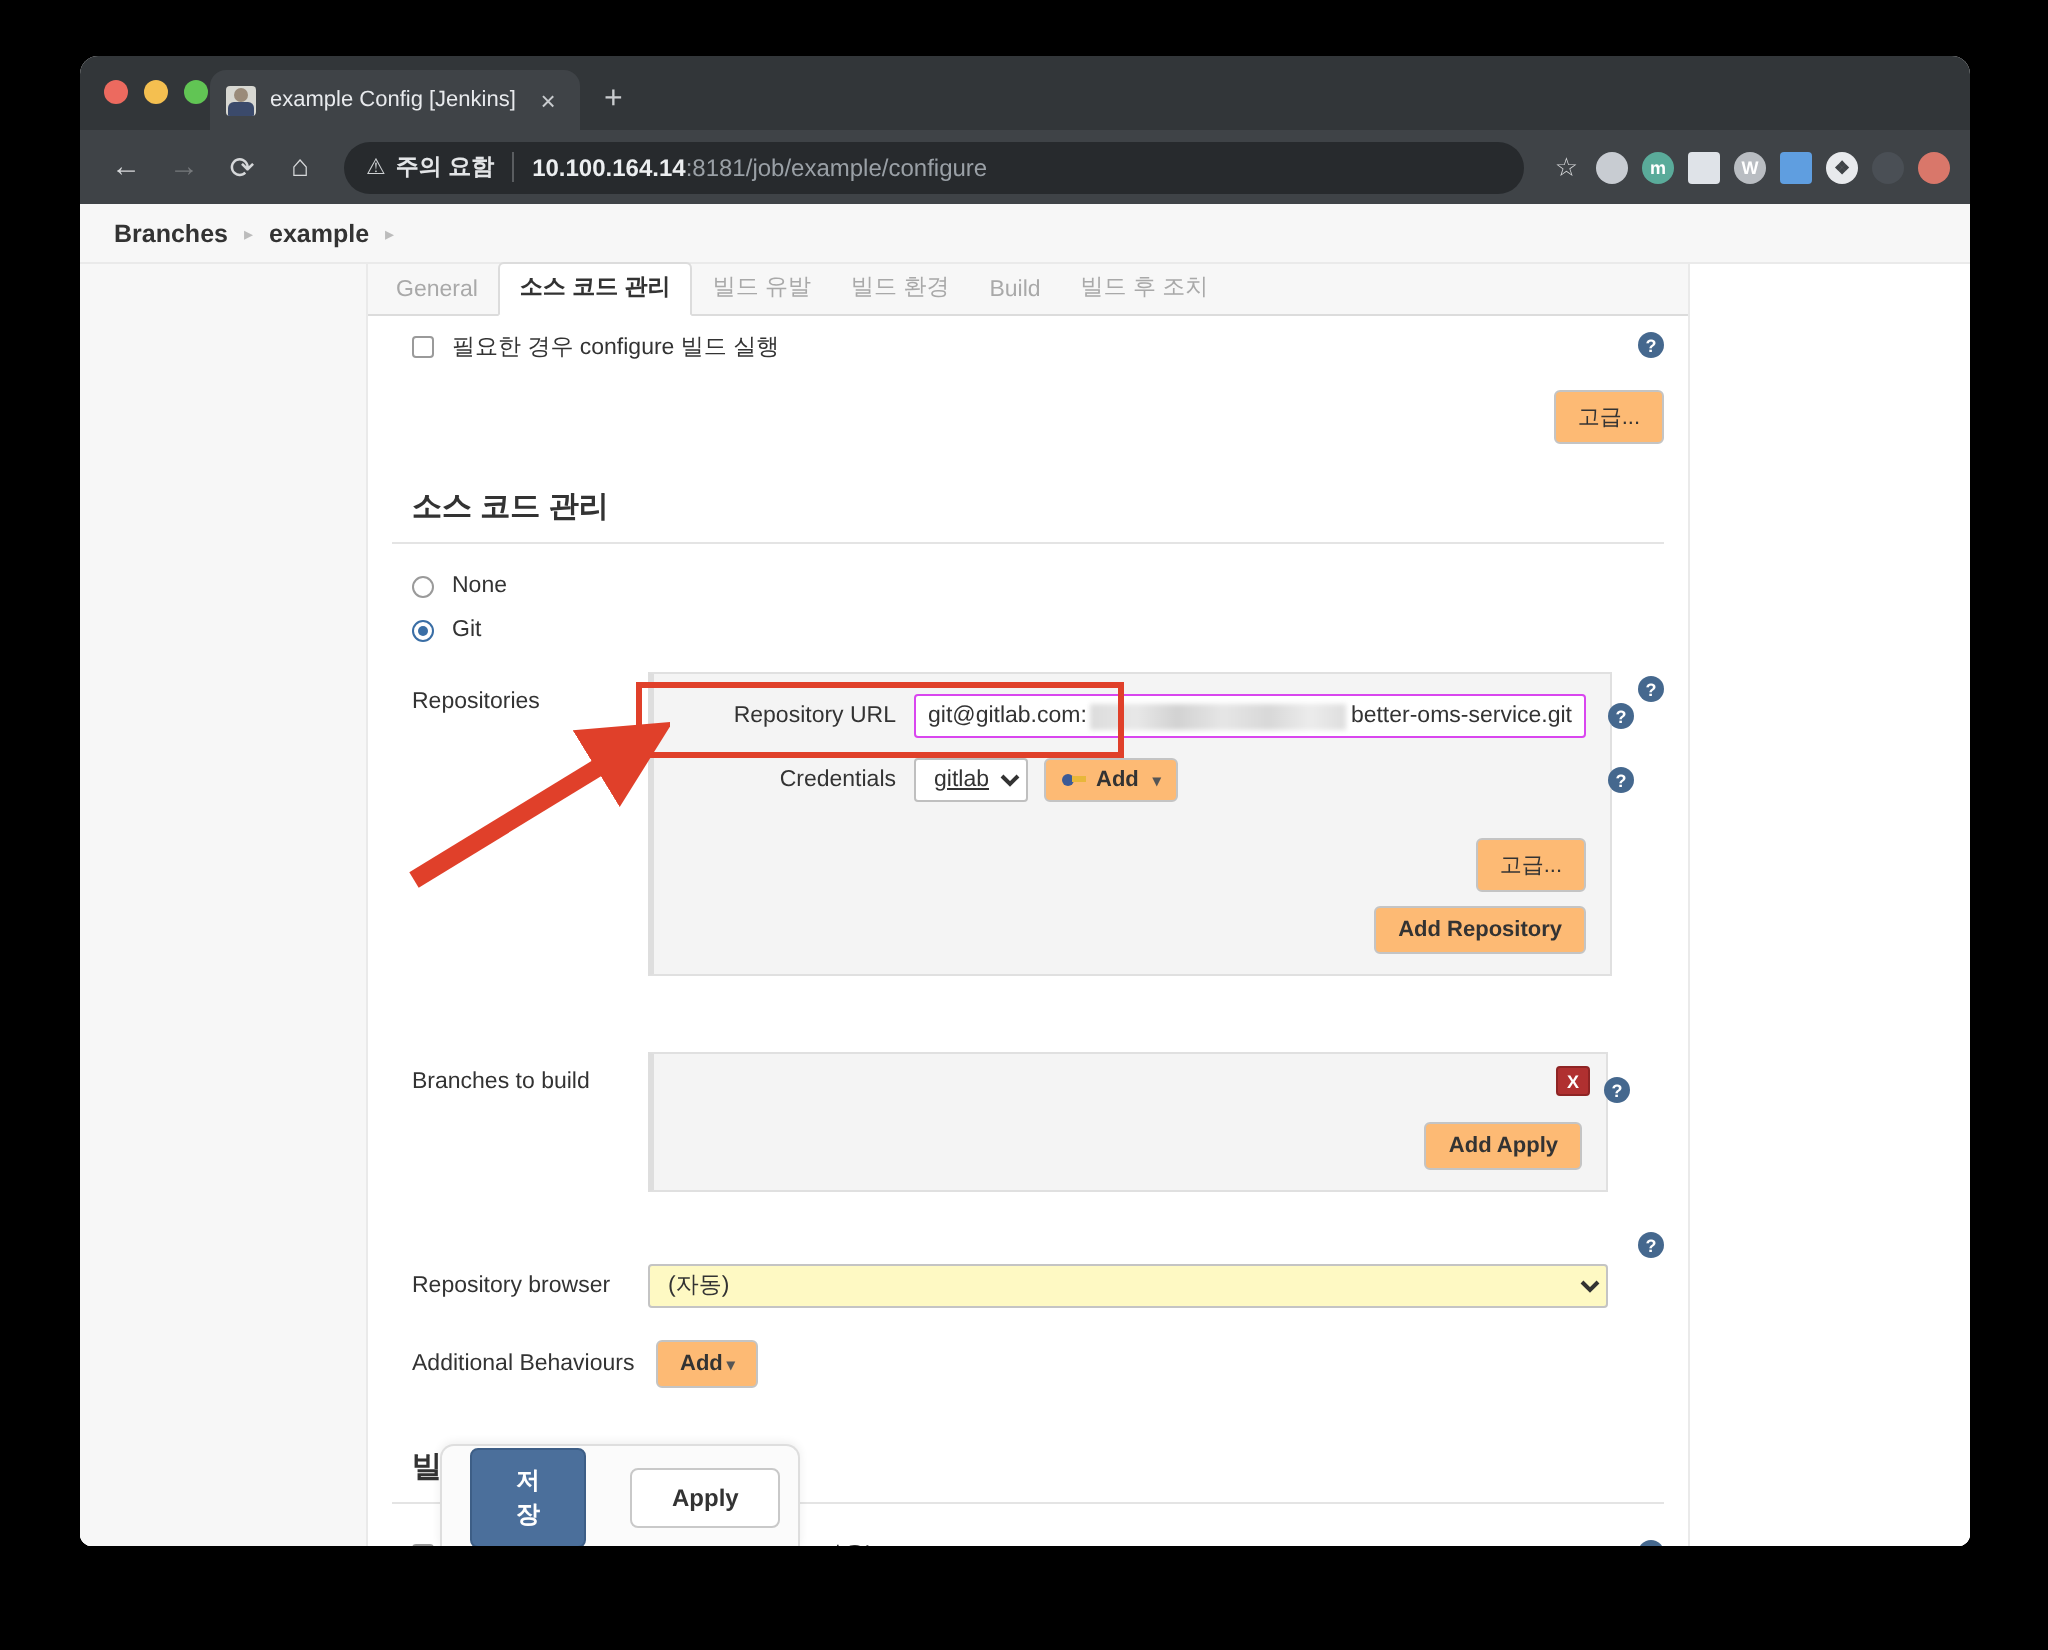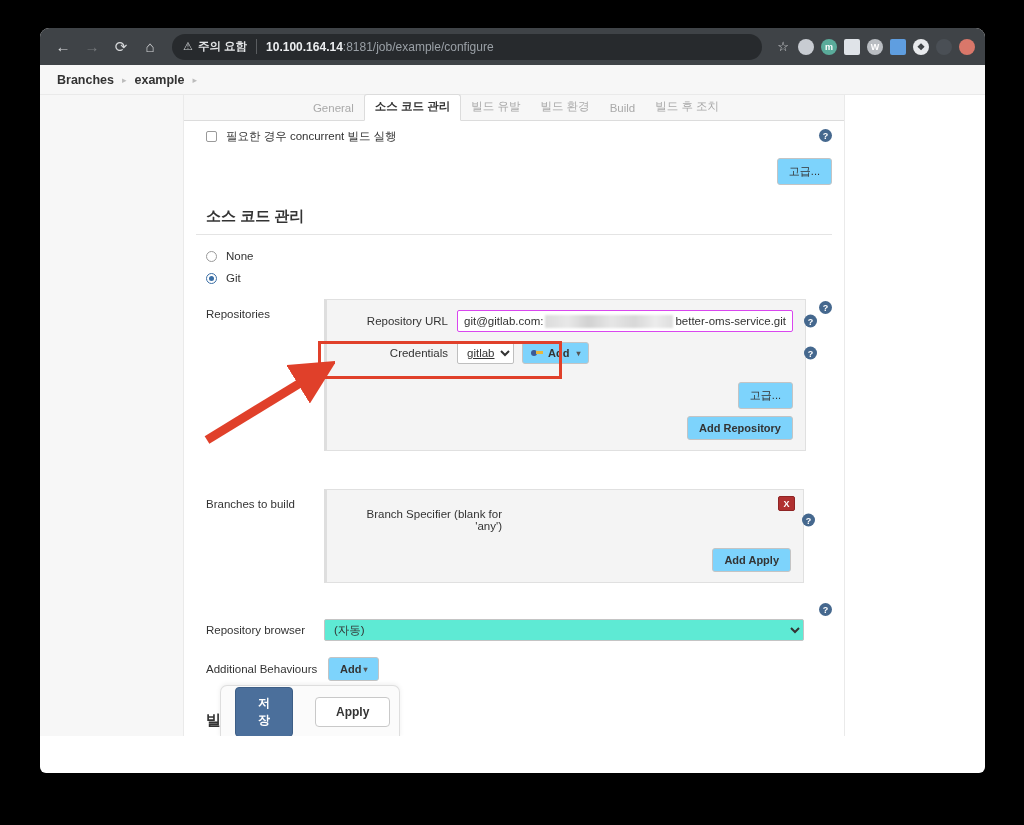--- a/index.html
+++ b/index.html
@@ -195,21 +195,20 @@
     border-right: 1px solid #eaeaea;
   }
 
   
   .conftabs {
     display: flex; align-items: flex-end;
     height: 26px;
     background: #f7f7f7;
     border-bottom: 1px solid #dcdcdc;
     padding-left: 4px;
-    justify-content: center;
   }
   .conftab {
     font-size: 11.5px;
     color: #a9a9a9;
     padding: 5px 10px 6px 10px;
     cursor: pointer;
     white-space: nowrap;
   }
   .conftab.active {
     color: #333; font-weight: bold;
@@ -249,21 +248,21 @@
     border-radius: 50%;
     background: #45688e;
     color: #fff;
     font-size: 9px; font-weight: bold;
     display: flex; align-items: center; justify-content: center;
     cursor: pointer;
   }
 
   .btn {
     display: inline-flex; align-items: center; justify-content: center;
-    background: #7dd3fc;
+    background: #fdba74;
     border: 1px solid #c4c4c4;
     border-radius: 3px;
     font-size: 11px; color: #333;
     padding: 5px 11px;
     cursor: pointer;
     white-space: nowrap;
     text-align: center;
   }
 
   .advanced-wrap { display: flex; justify-content: flex-end; padding: 6px 0 16px 0; }
@@ -427,21 +426,21 @@
     padding: 10px 0 0 10px;
   }
   .wide-select {
     flex: 1 1 auto;
     height: 22px;
     margin-right: 28px;
     font-size: 11.5px;
     font-family: "Liberation Sans", sans-serif;
     border: 1px solid #c4c4c4;
     border-radius: 2px;
-    background: #5eead4;
+    background: #fef9c3;
     color: #333;
     padding: 0 5px;
     cursor: pointer;
   }
 
   
   .savebar {
     position: absolute;
     left: 180px; bottom: -1px;
     width: 180px; height: 52px;
@@ -490,20 +489,33 @@
     width: 140px; height: 90px;
     pointer-events: none;
     z-index: 60;
   }
 </style>
 </head>
 <body>
 
 <div id="browser-window">
 
+  <div class="tabstrip">
+    <div class="traffic">
+      <div class="dot red"></div>
+      <div class="dot yellow"></div>
+      <div class="dot green"></div>
+    </div>
+    <div class="tab">
+      <div class="tab-favicon"></div>
+      <div class="tab-title">example Config [Jenkins]</div>
+      <div class="tab-close">×</div>
+    </div>
+    <div class="newtab">+</div>
+  </div>
 
   <div class="toolbar">
     <div class="navbtn">←</div>
     <div class="navbtn disabled">→</div>
     <div class="navbtn">⟳</div>
     <div class="navbtn">⌂</div>
 
     <div class="omnibox">
       <span class="warn-icon">⚠</span>
       <span class="warn-text">주의 요함</span>
@@ -547,21 +559,21 @@
           <div class="conftab">빌드 유발</div>
           <div class="conftab">빌드 환경</div>
           <div class="conftab">Build</div>
           <div class="conftab">빌드 후 조치</div>
         </div>
 
         <div class="form">
 
           <div class="row-check">
             <div class="cb"></div>
-            <span class="lbl">필요한 경우 concurrent 빌드 실행</span>
+            <span class="lbl">필요한 경우 configure 빌드 실행</span>
             <div class="help" style="top:8px">?</div>
           </div>
 
           <div class="advanced-wrap">
             <div class="btn">고급...</div>
           </div>
 
           <div class="section-head">소스 코드 관리</div>
 
           <div class="row-radio">
@@ -608,21 +620,20 @@
             </div>
             <div class="help" style="top:12px">?</div>
           </div>
 
           <div class="frow" style="padding-top:22px">
             <div class="fname">Branches to build</div>
             <div class="fbox" style="padding-top:18px">
               <div class="delbtn">X</div>
 
               <div class="inner-row">
-                <div class="inner-label" style="width:172px">Branch Specifier (blank for 'any')</div>
                 <div class="help-inner">?</div>
               </div>
 
               <div class="box-actions" style="margin-top:16px">
                 <div class="btn" style="font-weight:bold">Add Apply</div>
               </div>
             </div>
           </div>
 
           <div class="frow-inline" style="padding-top:20px">

